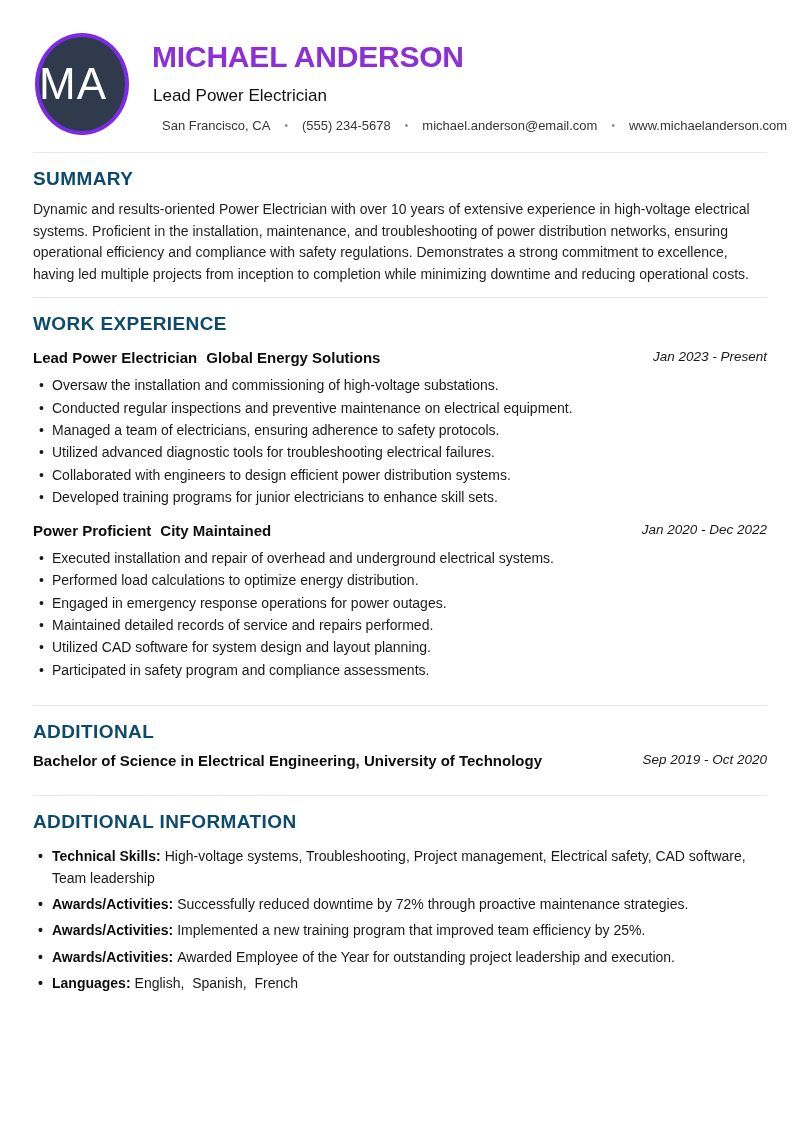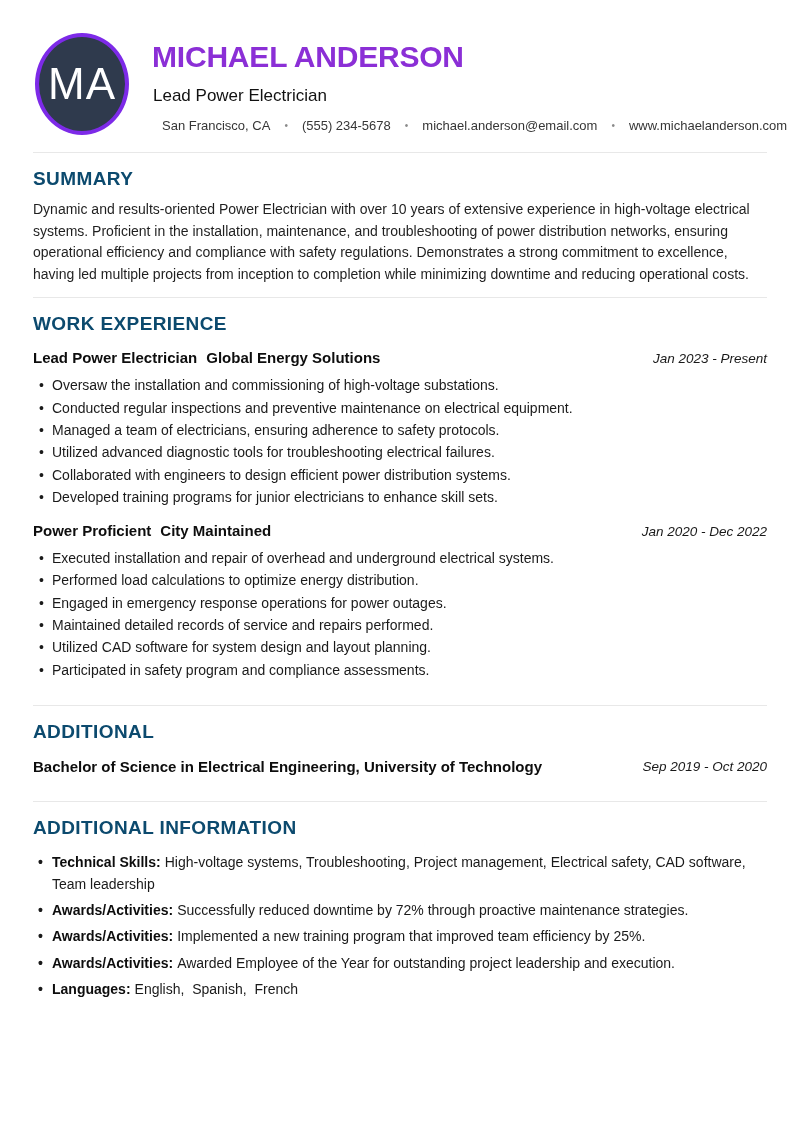--- a/index.html
+++ b/index.html
@@ -16,21 +16,21 @@
 
   
   .header { position: relative; height: 152px; }
   .avatar {
     position: absolute;
     left: 35px; top: 33px;
     width: 94px; height: 102px;
     background: #2F3A4D;
     border: 4px solid #7D2AE8;
     border-radius: 50%;
-    display: flex; align-items: center; justify-content: center;
+    display: flex; align-items: center; justify-content: flex-start;
   }
   .avatar-initials {
     color: #ffffff;
     font-size: 44px;
     font-weight: 400;
     letter-spacing: 1px;
   }
   .name {
     position: absolute;
     left: 152px; top: 40px;
@@ -70,21 +70,21 @@
   .body-text {
     margin-top: 9px;
     font-size: 14px;
     line-height: 21.6px;
     color: #1f1f1f;
   }
   .entry-header {
     margin-top: 14px;
     display: flex;
     justify-content: space-between;
-    align-items: center;
+    align-items: flex-start;
   }
   .entry-title { font-size: 15px; font-weight: 700; color: #0d0d0d; }
   .entry-company { font-size: 15px; font-weight: 700; color: #0d0d0d; margin-left: 9px; }
   .entry-dates { font-size: 13.5px; font-style: italic; color: #191919; white-space: nowrap; }
 
   ul.bullets { list-style: none; margin-top: 8px; }
   ul.bullets li {
     position: relative;
     padding-left: 19px;
     font-size: 14px;
@@ -111,21 +111,21 @@
   ul.info-list li::before {
     content: "\2022";
     position: absolute;
     left: 5px;
     font-weight: 700;
   }
   .item-label { font-weight: 700; color: #0d0d0d; margin-right: 4px; }
   .item-text { white-space: pre-wrap; }
 
   .spacer-before-edu { margin-top: 24px; }
-  .edu-row { margin-top: 15px; gap: 32px; }
+  .edu-row { margin-top: 9px; gap: 32px; }
   .spacer-before-add { margin-top: 26px; }
 </style>
 </head>
 <body>
 
 <div class="page">
 
   <div class="header">
     <div class="avatar">
       <span class="avatar-initials">MA</span>

